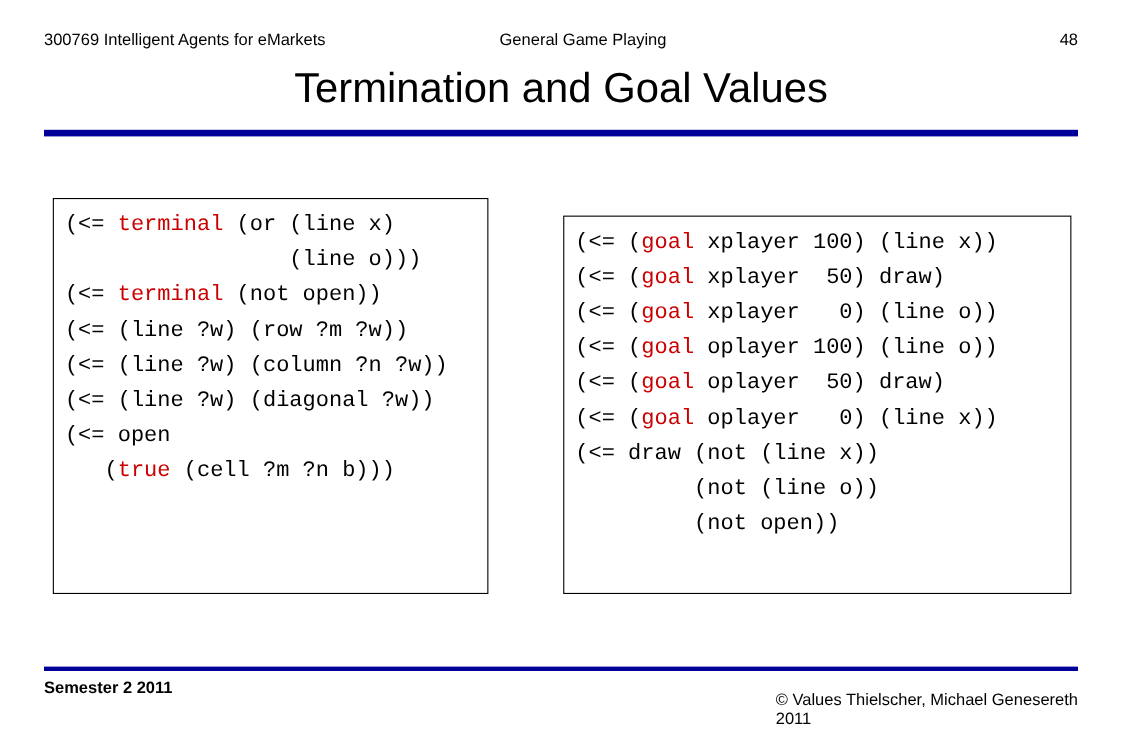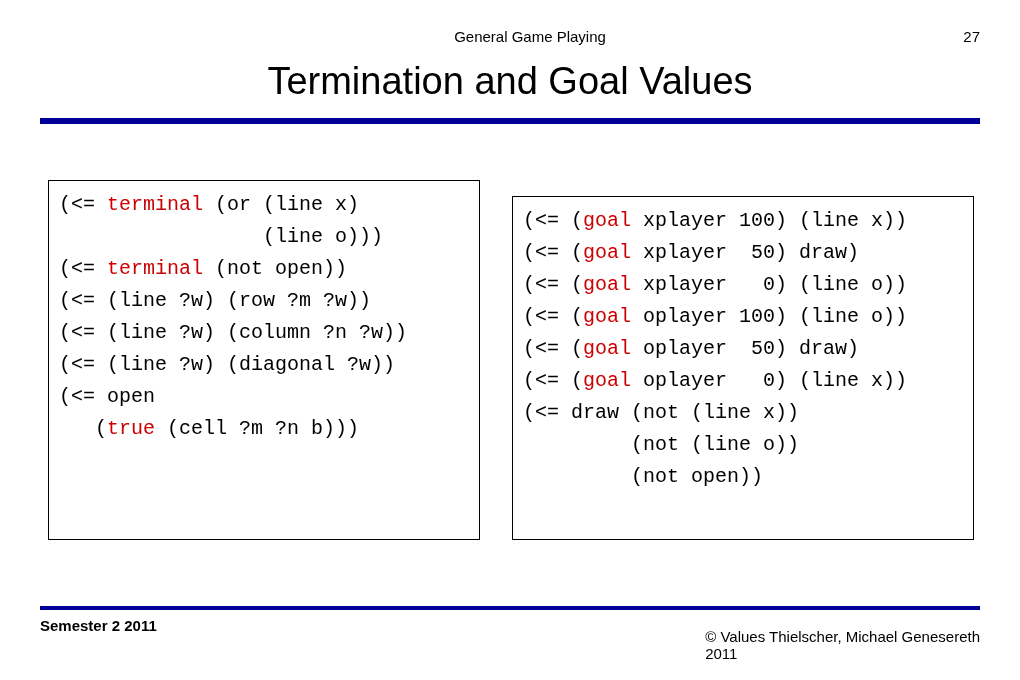--- a/index.html
+++ b/index.html
@@ -86,40 +86,41 @@
     font-size: 20px;
     line-height: 32px;
     white-space: pre;
     padding: 8px 10px;
     box-sizing: border-box;
     overflow: visible;
   }
   .codebox-left {
     top: 180px;
     left: 48px;
-    width: 432px;
+    width: 396px;
     height: 360px;
   }
   .codebox-right {
     top: 180px;
     left: 512px;
     width: 462px;
     height: 344px;
     margin-top: 16px;
   }
   .kw { color: #cc0000; }
   .code-line { display: block; }
 </style>
 </head>
 <body>
 
 <div class="slide">
 
+  <div class="hdr-left">300769 Intelligent Agents for eMarkets</div>
   <div class="hdr-center">General Game Playing</div>
-  <div class="hdr-right">27</div>
+  <div class="hdr-right">48</div>
 
   <div class="title">Termination and Goal Values</div>
 
   <div class="rule-top"></div>
 
   <div class="codebox codebox-left"><span class="code-line"><span>(&lt;= </span><span class="kw">terminal</span><span> (or (line x)</span></span><span class="code-line">                 (line o)))</span><span class="code-line"><span>(&lt;= </span><span class="kw">terminal</span><span> (not open))</span></span><span class="code-line"></span><span class="code-line">(&lt;= (line ?w) (row ?m ?w))</span><span class="code-line">(&lt;= (line ?w) (column ?n ?w))</span><span class="code-line">(&lt;= (line ?w) (diagonal ?w))</span><span class="code-line"></span><span class="code-line">(&lt;= open</span><span class="code-line"><span>   (</span><span class="kw">true</span><span> (cell ?m ?n b)))</span></span></div>
 
   <div class="codebox codebox-right"><span class="code-line"><span>(&lt;= (</span><span class="kw">goal</span><span> xplayer 100) (line x))</span></span><span class="code-line"><span>(&lt;= (</span><span class="kw">goal</span><span> xplayer  50) draw)</span></span><span class="code-line"><span>(&lt;= (</span><span class="kw">goal</span><span> xplayer   0) (line o))</span></span><span class="code-line"></span><span class="code-line"><span>(&lt;= (</span><span class="kw">goal</span><span> oplayer 100) (line o))</span></span><span class="code-line"><span>(&lt;= (</span><span class="kw">goal</span><span> oplayer  50) draw)</span></span><span class="code-line"><span>(&lt;= (</span><span class="kw">goal</span><span> oplayer   0) (line x))</span></span><span class="code-line"></span><span class="code-line">(&lt;= draw (not (line x))</span><span class="code-line">         (not (line o))</span><span class="code-line">         (not open))</span></div>
 
   <div class="rule-bottom"></div>

